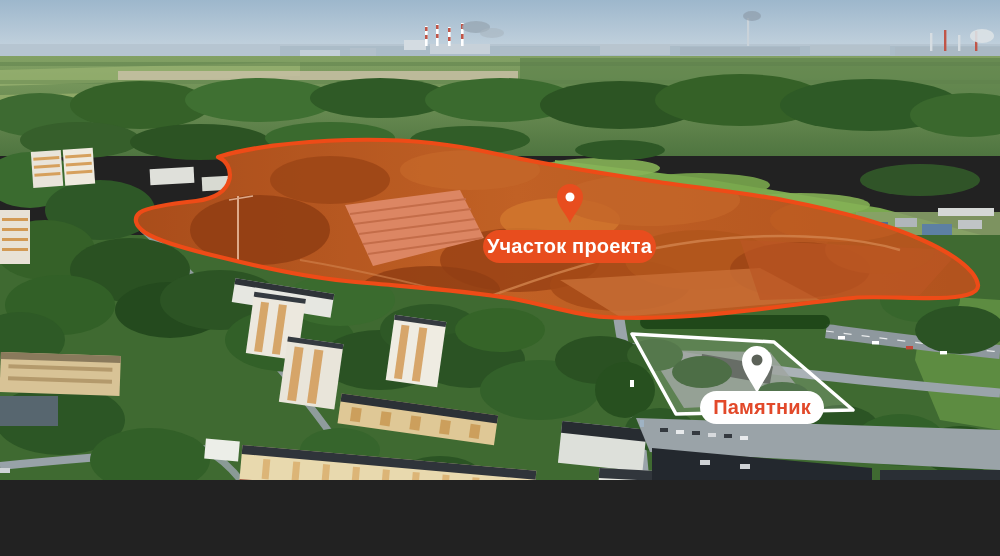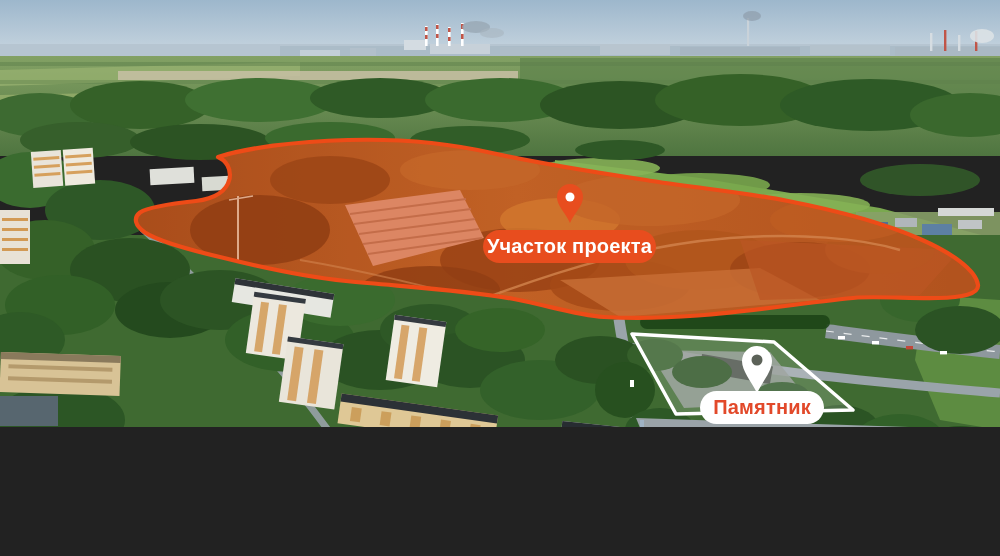--- a/index.html
+++ b/index.html
@@ -1,17 +1,17 @@
 <!DOCTYPE html>
 <html><head>
 <meta charset="utf-8">
 <style>
   html,body{margin:0;padding:0;background:#222;}
   .stage{
-    position:relative;width:1000px;height:427px;overflow:hidden;
+    position:relative;width:1000px;height:480px;overflow:hidden;
     font-family:"Liberation Sans","DejaVu Sans",sans-serif;
   }
   .stage svg{display:block}
   text{font-family:"Liberation Sans","DejaVu Sans",sans-serif;}
 </style>
 </head>
 <body>
 
 <div class="stage">
 <svg width="1000" height="556" viewBox="0 0 1000 556">

